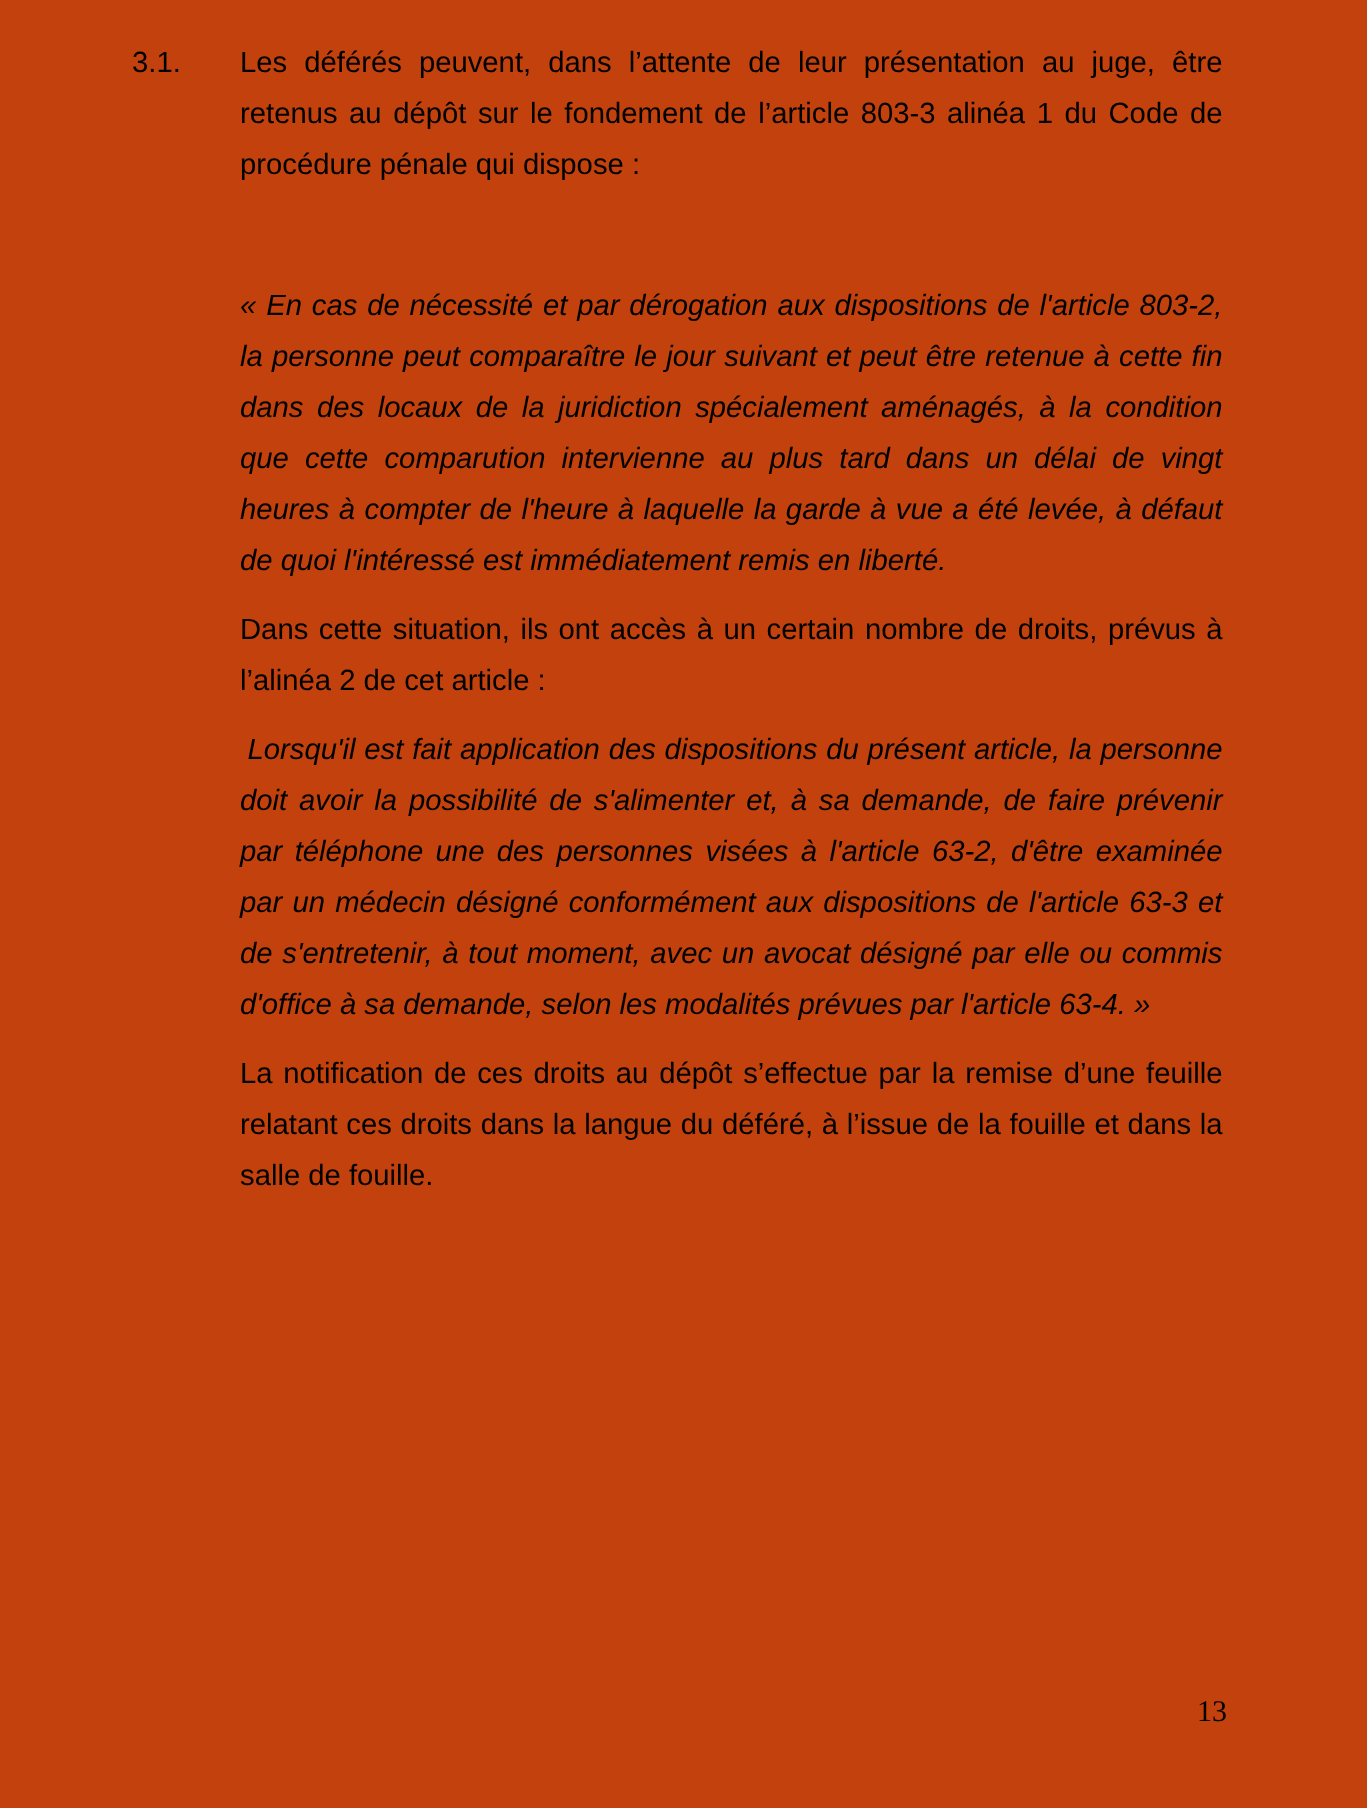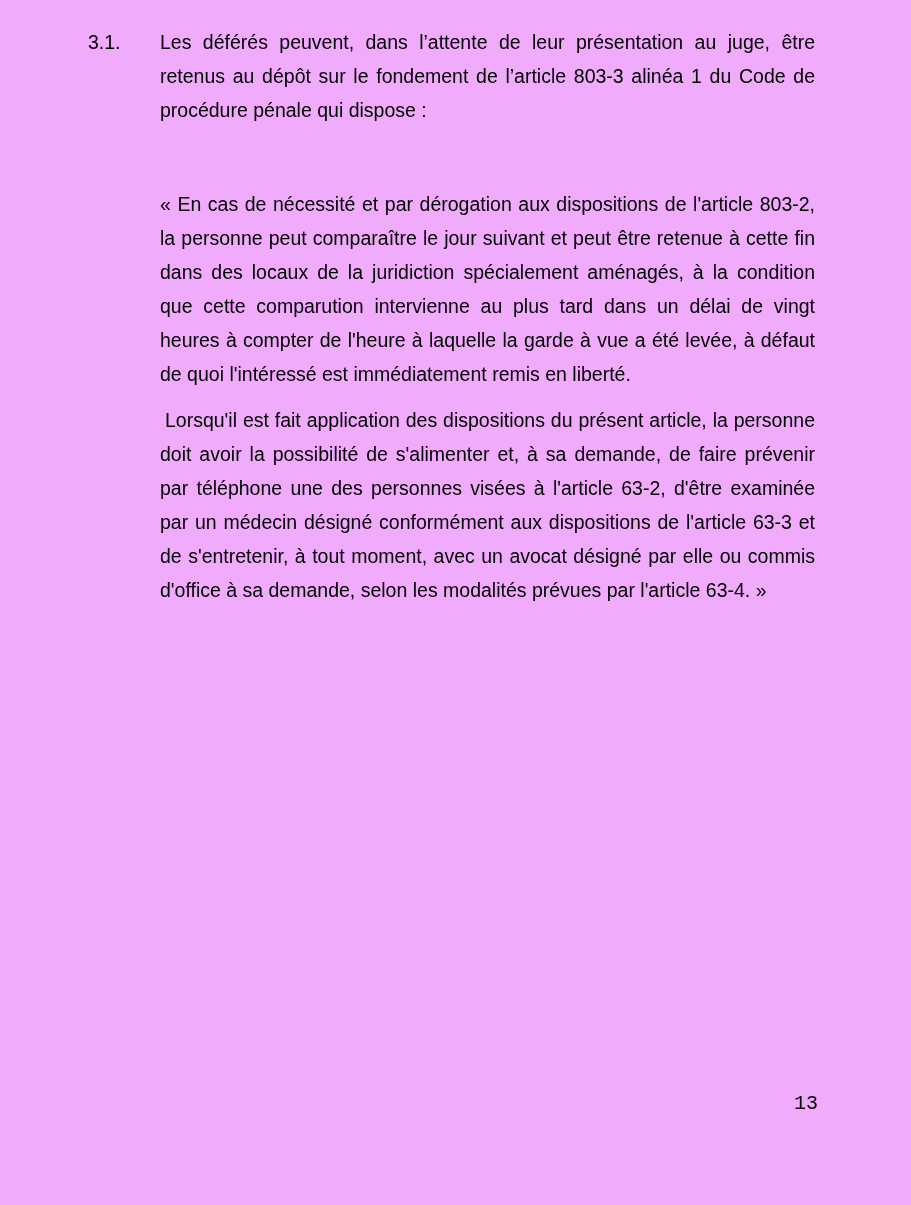--- a/index.html
+++ b/index.html
@@ -4,21 +4,21 @@
 <style>
   html, body {
     margin: 0;
     padding: 0;
     background: #ffffff;
   }
   .page {
     position: relative;
     width: 911px;
     height: 1205px;
-    background: #f0abfc;
+    background: #c2410c;
     color: #000000;
     font-family: "Liberation Sans", sans-serif;
     font-size: 19.5px;
     line-height: 34px;
     overflow: hidden;
   }
   .content {
     position: absolute;
     top: 13px;
     left: 148px;
@@ -32,51 +32,54 @@
     position: relative;
     margin-bottom: 60px;
   }
   .sec-num {
     position: absolute;
     left: -60px;
     top: 0;
     white-space: nowrap;
   }
   .quote {
+    font-style: italic;
     margin-left: 58px;
   }
   .mb-q1 { margin-bottom: 56px; }
   .mb-p2 { margin-bottom: 34px; }
   .mb-q2 { margin-bottom: 32px; }
   .mb-p3 { margin-bottom: 33px; }
   .indent-first { text-indent: 5px; }
   .page-number {
     position: absolute;
-    top: 1092px;
+    top: 1130px;
     right: 93px;
-    font-family: Liberation Mono, monospace;
+    font-family: Liberation Serif, serif;
     font-size: 20px;
     line-height: normal;
     color: #000000;
   }
 </style>
 </head>
 <body>
 
 <div class="page">
   <div class="content">
 
     <div class="numbered-section">
       <span class="sec-num">3.1.</span>
       <p>Les déférés peuvent, dans l’attente de leur présentation au juge, être retenus au dépôt sur le fondement de l’article 803-3 alinéa 1 du Code de procédure pénale qui dispose :</p>
     </div>
 
     <p class="quote mb-q1">« En cas de nécessité et par dérogation aux dispositions de l'article 803-2, la personne peut comparaître le jour suivant et peut être retenue à cette fin dans des locaux de la juridiction spécialement aménagés, à la condition que cette comparution intervienne au plus tard dans un délai de vingt heures à compter de l'heure à laquelle la garde à vue a été levée, à défaut de quoi l'intéressé est immédiatement remis en liberté.</p>
 
+    <p class="mb-p2">Dans cette situation, ils ont accès à un certain nombre de droits, prévus à l’alinéa 2 de cet article :</p>
 
     <p class="quote mb-q2 indent-first">Lorsqu'il est fait application des dispositions du présent article, la personne doit avoir la possibilité de s'alimenter et, à sa demande, de faire prévenir par téléphone une des personnes visées à l'article 63-2, d'être examinée par un médecin désigné conformément aux dispositions de l'article 63-3 et de s'entretenir, à tout moment, avec un avocat désigné par elle ou commis d'office à sa demande, selon les modalités prévues par l'article 63-4. »</p>
 
+    <p class="mb-p3">La notification de ces droits au dépôt s’effectue par la remise d’une feuille relatant ces droits dans la langue du déféré, à l’issue de la fouille et dans la salle de fouille.</p>
 
 
   </div>
 
   <div class="page-number">13</div>
 </div>
 
 </body></html>

